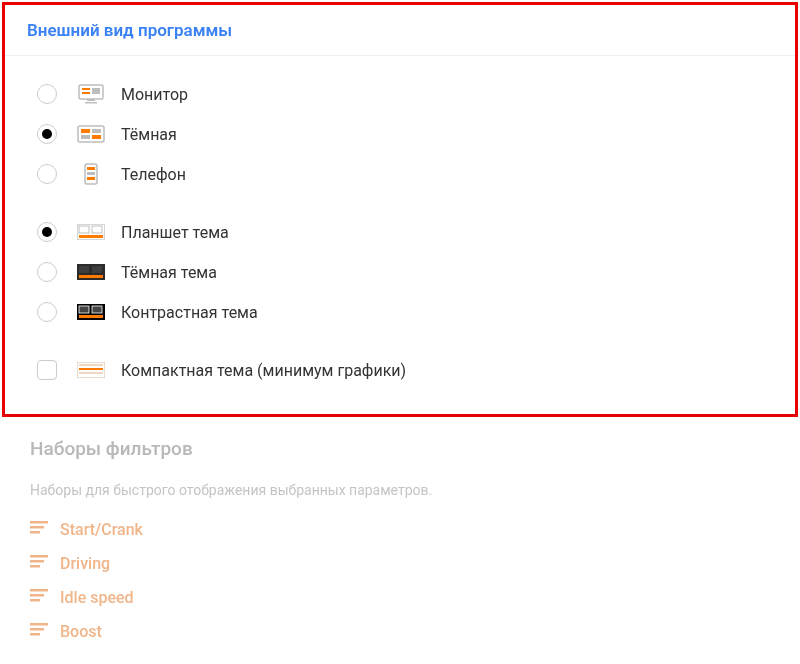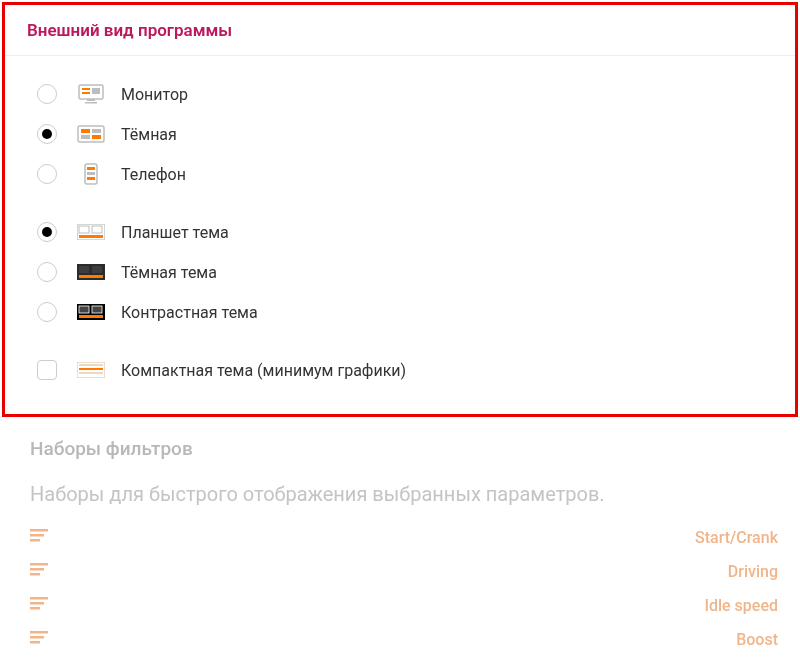--- a/index.html
+++ b/index.html
@@ -20,21 +20,21 @@
       margin: 2px;
       background: #fff;
     }
     .panel-header {
       padding: 15px 22px;
       border-bottom: 1px solid #eee;
     }
     .panel-title {
       font-size: 17px;
       font-weight: 600;
-      color: #be185d;
+      color: #3b82f6;
     }
     .panel-body {
       padding: 18px 22px 24px 32px;
     }
     .option-row {
       display: flex;
       align-items: center;
       height: 40px;
     }
     .group-gap {
@@ -82,42 +82,41 @@
       font-size: 16px;
       color: #333;
       cursor: pointer;
     }
 
     
     svg.mini { display: block; }
 
     
     .faded {
-      padding: 18px 22px 0 30px;
+      padding: 18px 29px 0 30px;
       color: #bfbfbf;
     }
     .faded-title {
       font-size: 19px;
       font-weight: 500;
       color: #b8b8b8;
       margin-bottom: 22px;
     }
     .faded-desc {
-      font-size: 20px;
+      font-size: 14px;
       color: #c4c4c4;
       margin-bottom: 14px;
     }
     .filter-item {
       display: flex;
       align-items: center;
       height: 34px;
       color: #f1b58a;
       font-size: 16px;
       font-weight: 500;
-      justify-content: space-between;
     }
     .filter-icon {
       width: 20px;
       margin-right: 10px;
       color: #f1b58a;
     }
   </style>
 </head>
 <body>
 

